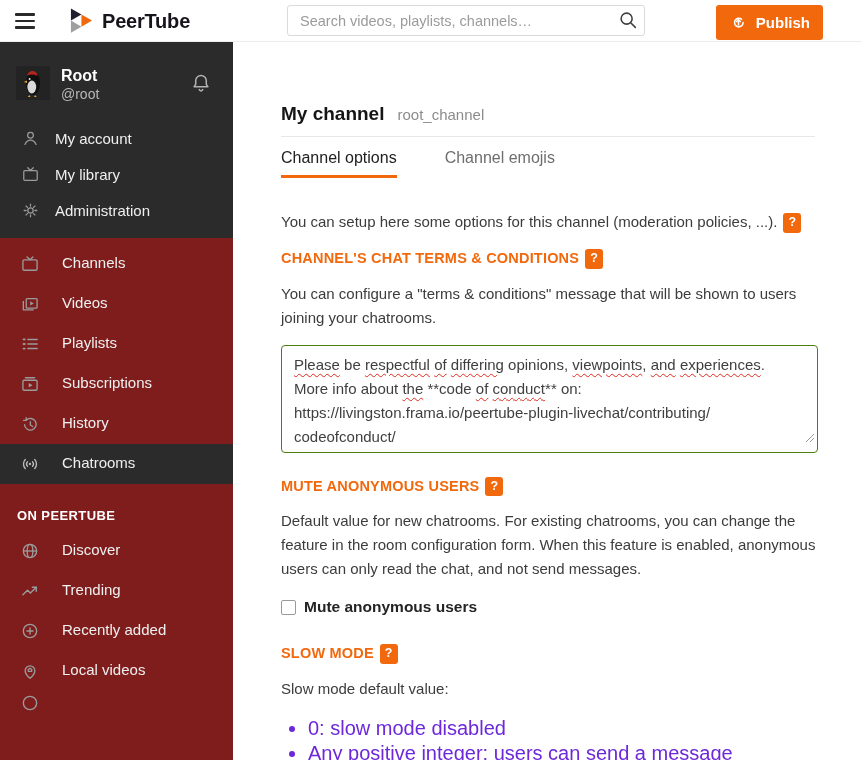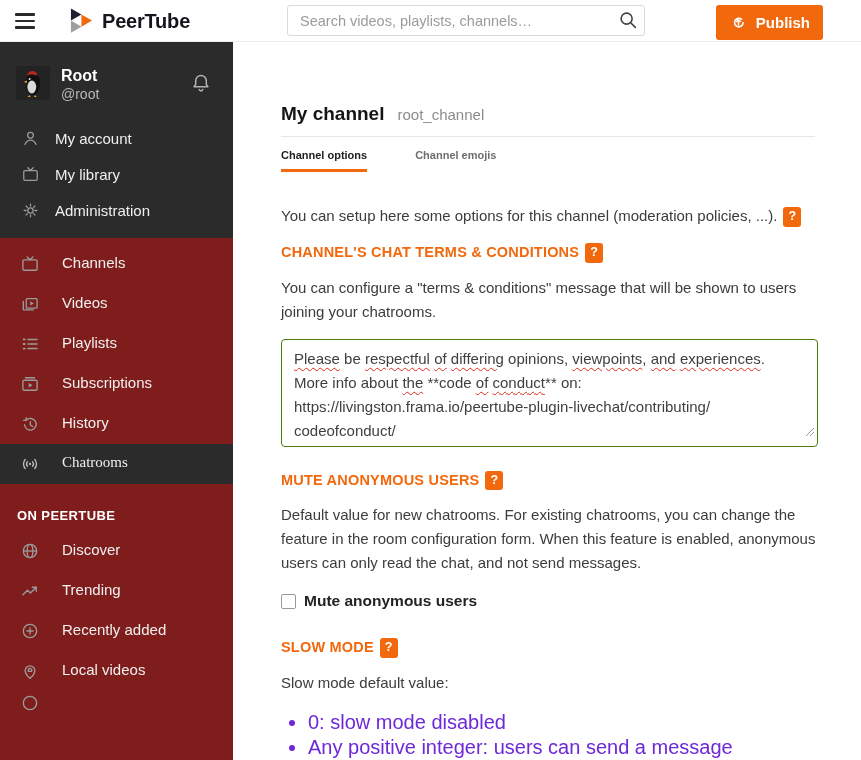--- a/index.html
+++ b/index.html
@@ -32,31 +32,31 @@
   .user-names { display:flex; flex-direction:column; line-height:1.25; }
   .user-name { color:#fff; font-weight:700; font-size:16px; }
   .user-handle { color:#b9b9b9; font-size:14px; }
   .bell-btn { margin-left:auto; background:none; border:none; cursor:pointer; padding:0 6px; }
   .menu-item { display:flex; align-items:center; gap:15px; padding:8px 20px; cursor:pointer; }
   .menu-item:first-of-type { margin-top:8px; }
   .menu-item .lbl, .nav-item .lbl { color:#efefef; font-size:15px; }
   .section-label { padding:22px 17px 8px 17px; color:#fff; font-size:13px; font-weight:700; letter-spacing:.4px; }
   .nav-group .nav-item:first-of-type { margin-top:6px; }
   .nav-item { display:flex; align-items:flex-start; gap:22px; padding:10px 20px; cursor:pointer; }
-  .nav-item.active { background:#2b2b2b;font-family:Liberation Serif, serif; }
+  .nav-item.active { background:#2b2b2b; }
   .nav-item.partial { padding-top:2px; }
   .iwrap { width:20px; height:20px; display:flex; align-items:center; justify-content:center; flex:0 0 auto; }
   
   .main { position:absolute; top:42px; left:233px; right:0; bottom:0; padding:44px 46px 0 48px; overflow:hidden; }
   .title-row { display:flex; align-items:baseline; gap:13px; }
   .page-title { font-size:19px; font-weight:700; color:#151515;margin-top:17px; }
   .page-subtitle { font-size:15px; color:#8c8c8c; }
   .divider { margin-top:11px; border-bottom:1px solid #e7e7e7; }
   .tabs { display:flex; gap:48px; }
-  .tab { padding:12px 0 8px; font-size:11px; font-weight:700; cursor:pointer; }
+  .tab { padding:12px 0 8px; font-size:16px; font-weight:400; cursor:pointer; }
   .tab.active { color:#202020; border-bottom:3px solid #f2690d; }
   .tab.inactive { color:#6e6e6e; }
   .para { margin-top:0; font-size:15px; line-height:24px; color:#3c3c3c; width:537px; }
   .intro { margin-top:32px; width:560px; }
   .help-badge { display:inline-block; background:#f2690d; color:#fff; border-radius:3px;
     font-size:12.5px; font-weight:700; line-height:1; padding:3px 5px 4px; margin-left:6px;
     vertical-align:1px; cursor:pointer; }
   .sec-heading { margin-top:14px; color:#f2690d; font-size:14.5px; font-weight:700; letter-spacing:.2px; }
   .sec-heading.gap-lg { margin-top:24px; }
   .sec-heading.gap-xl { margin-top:28px; }

